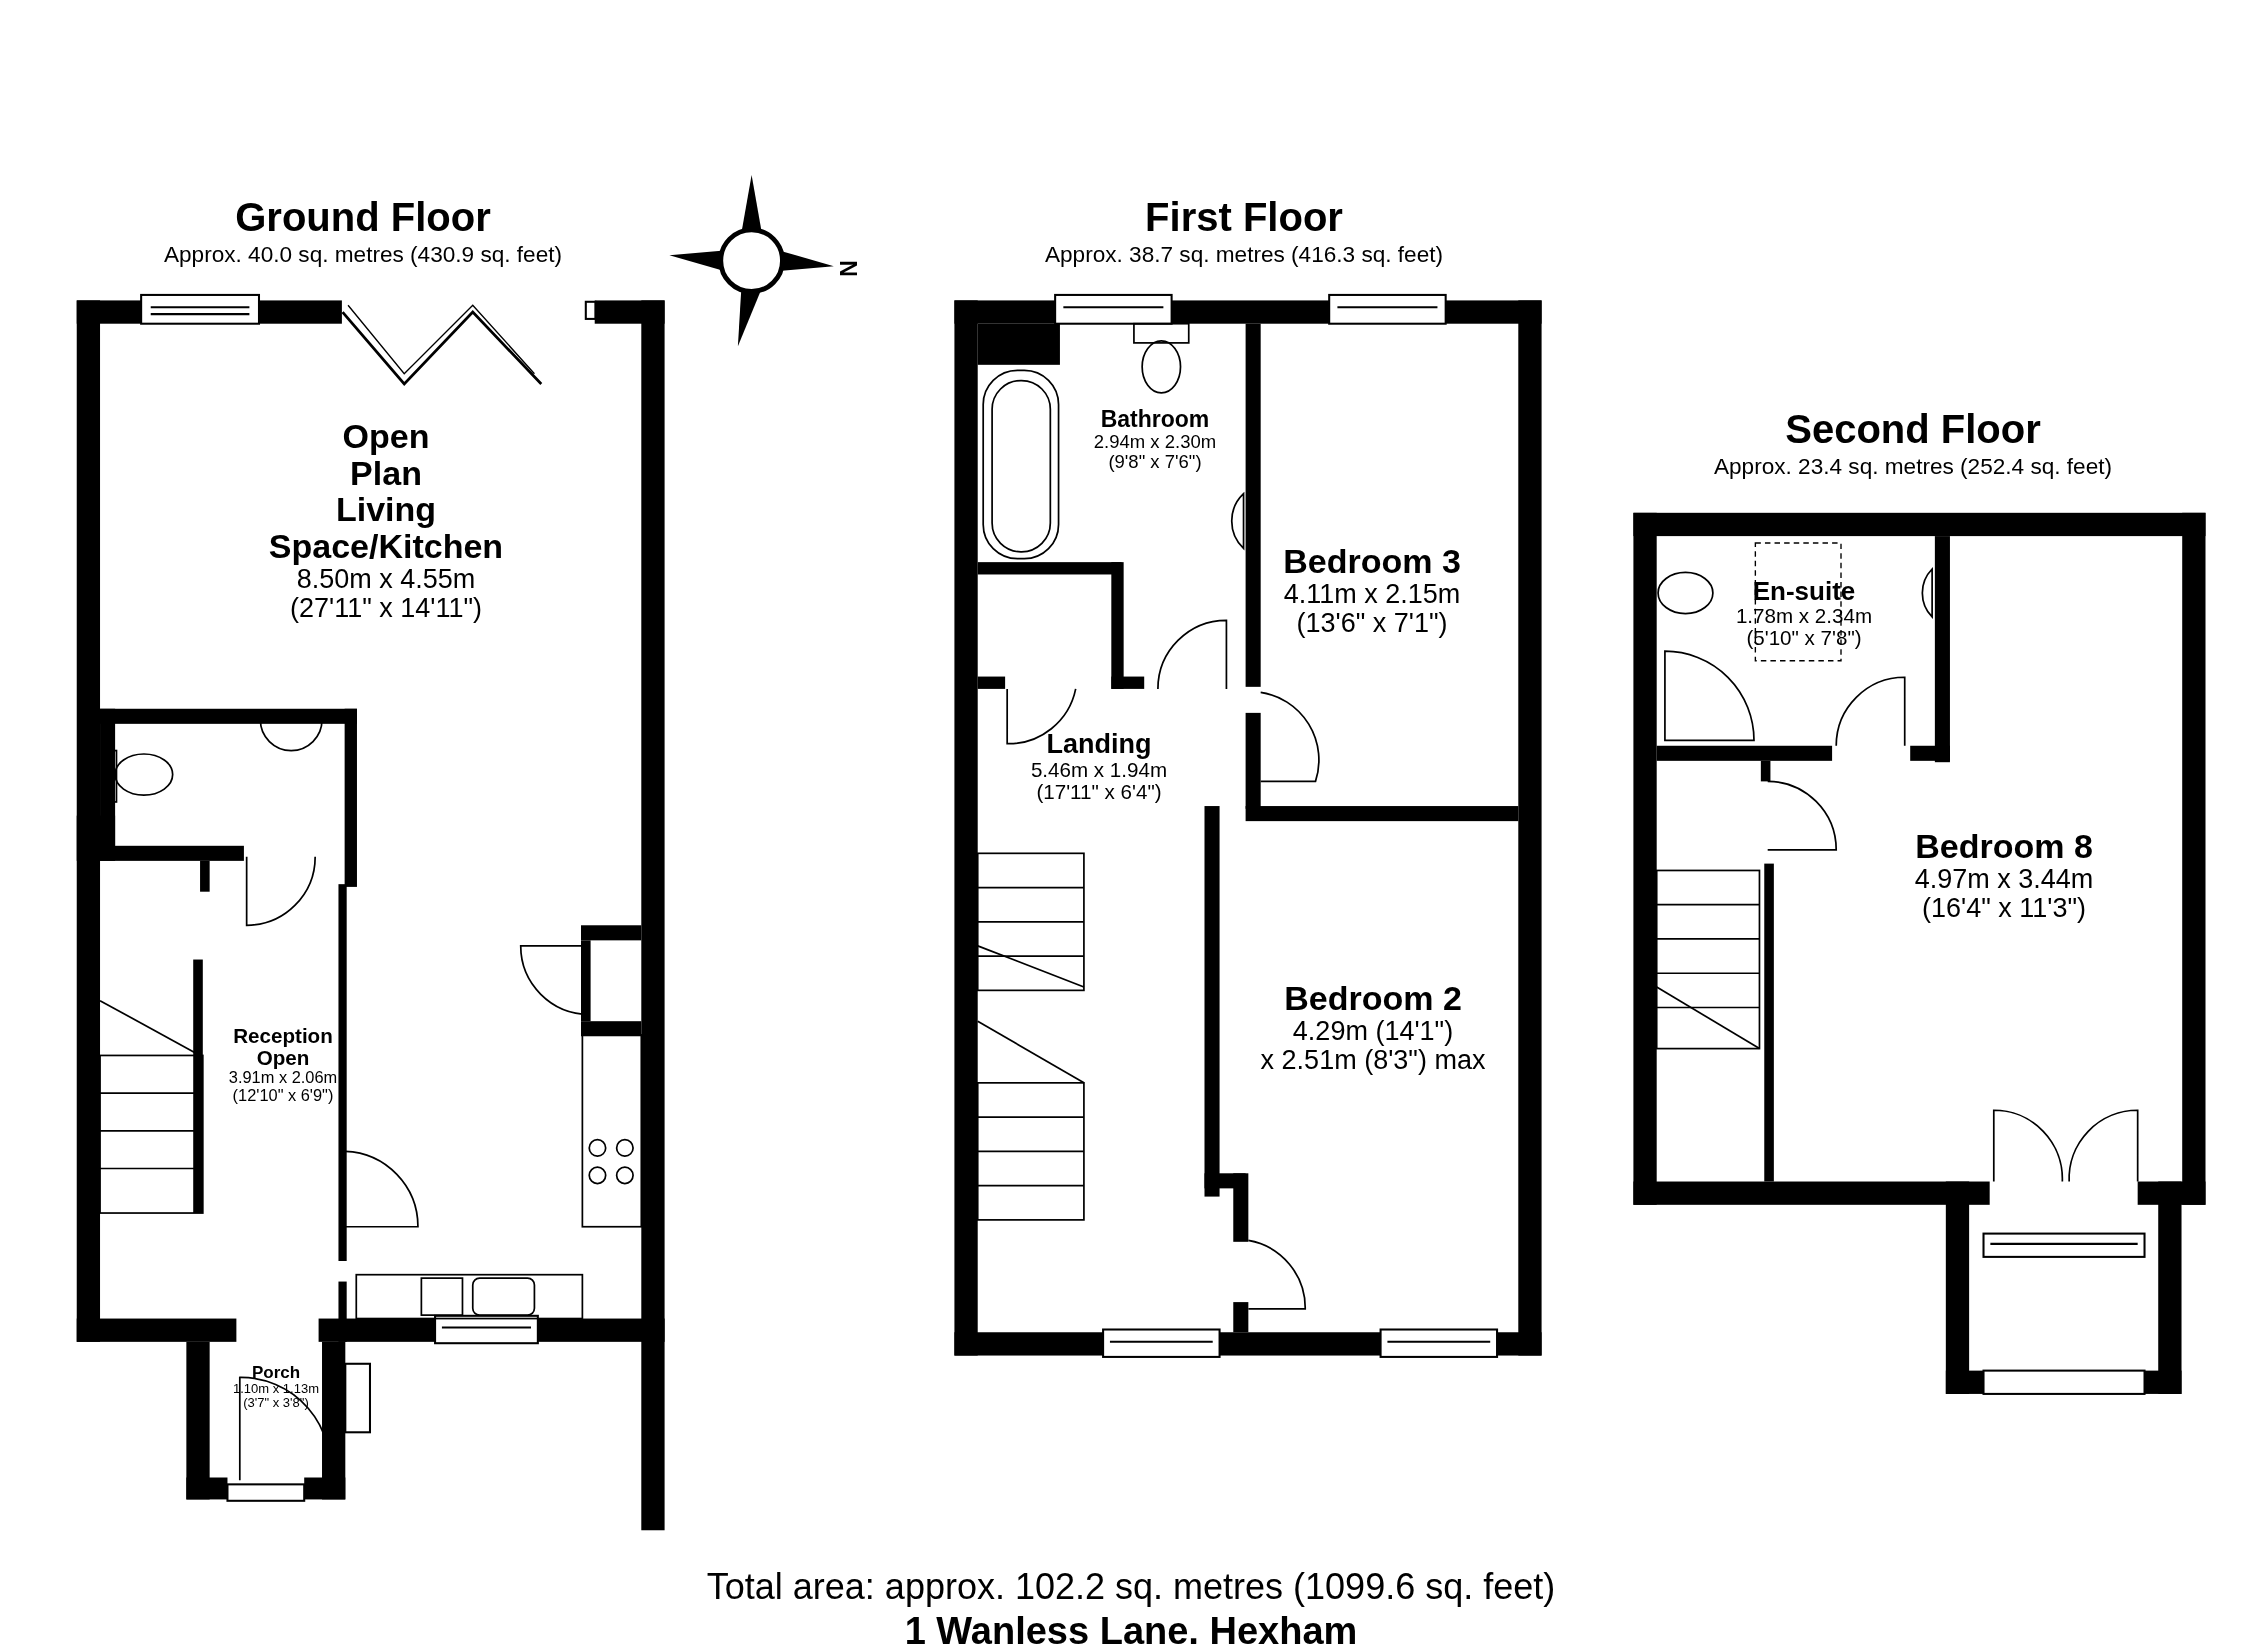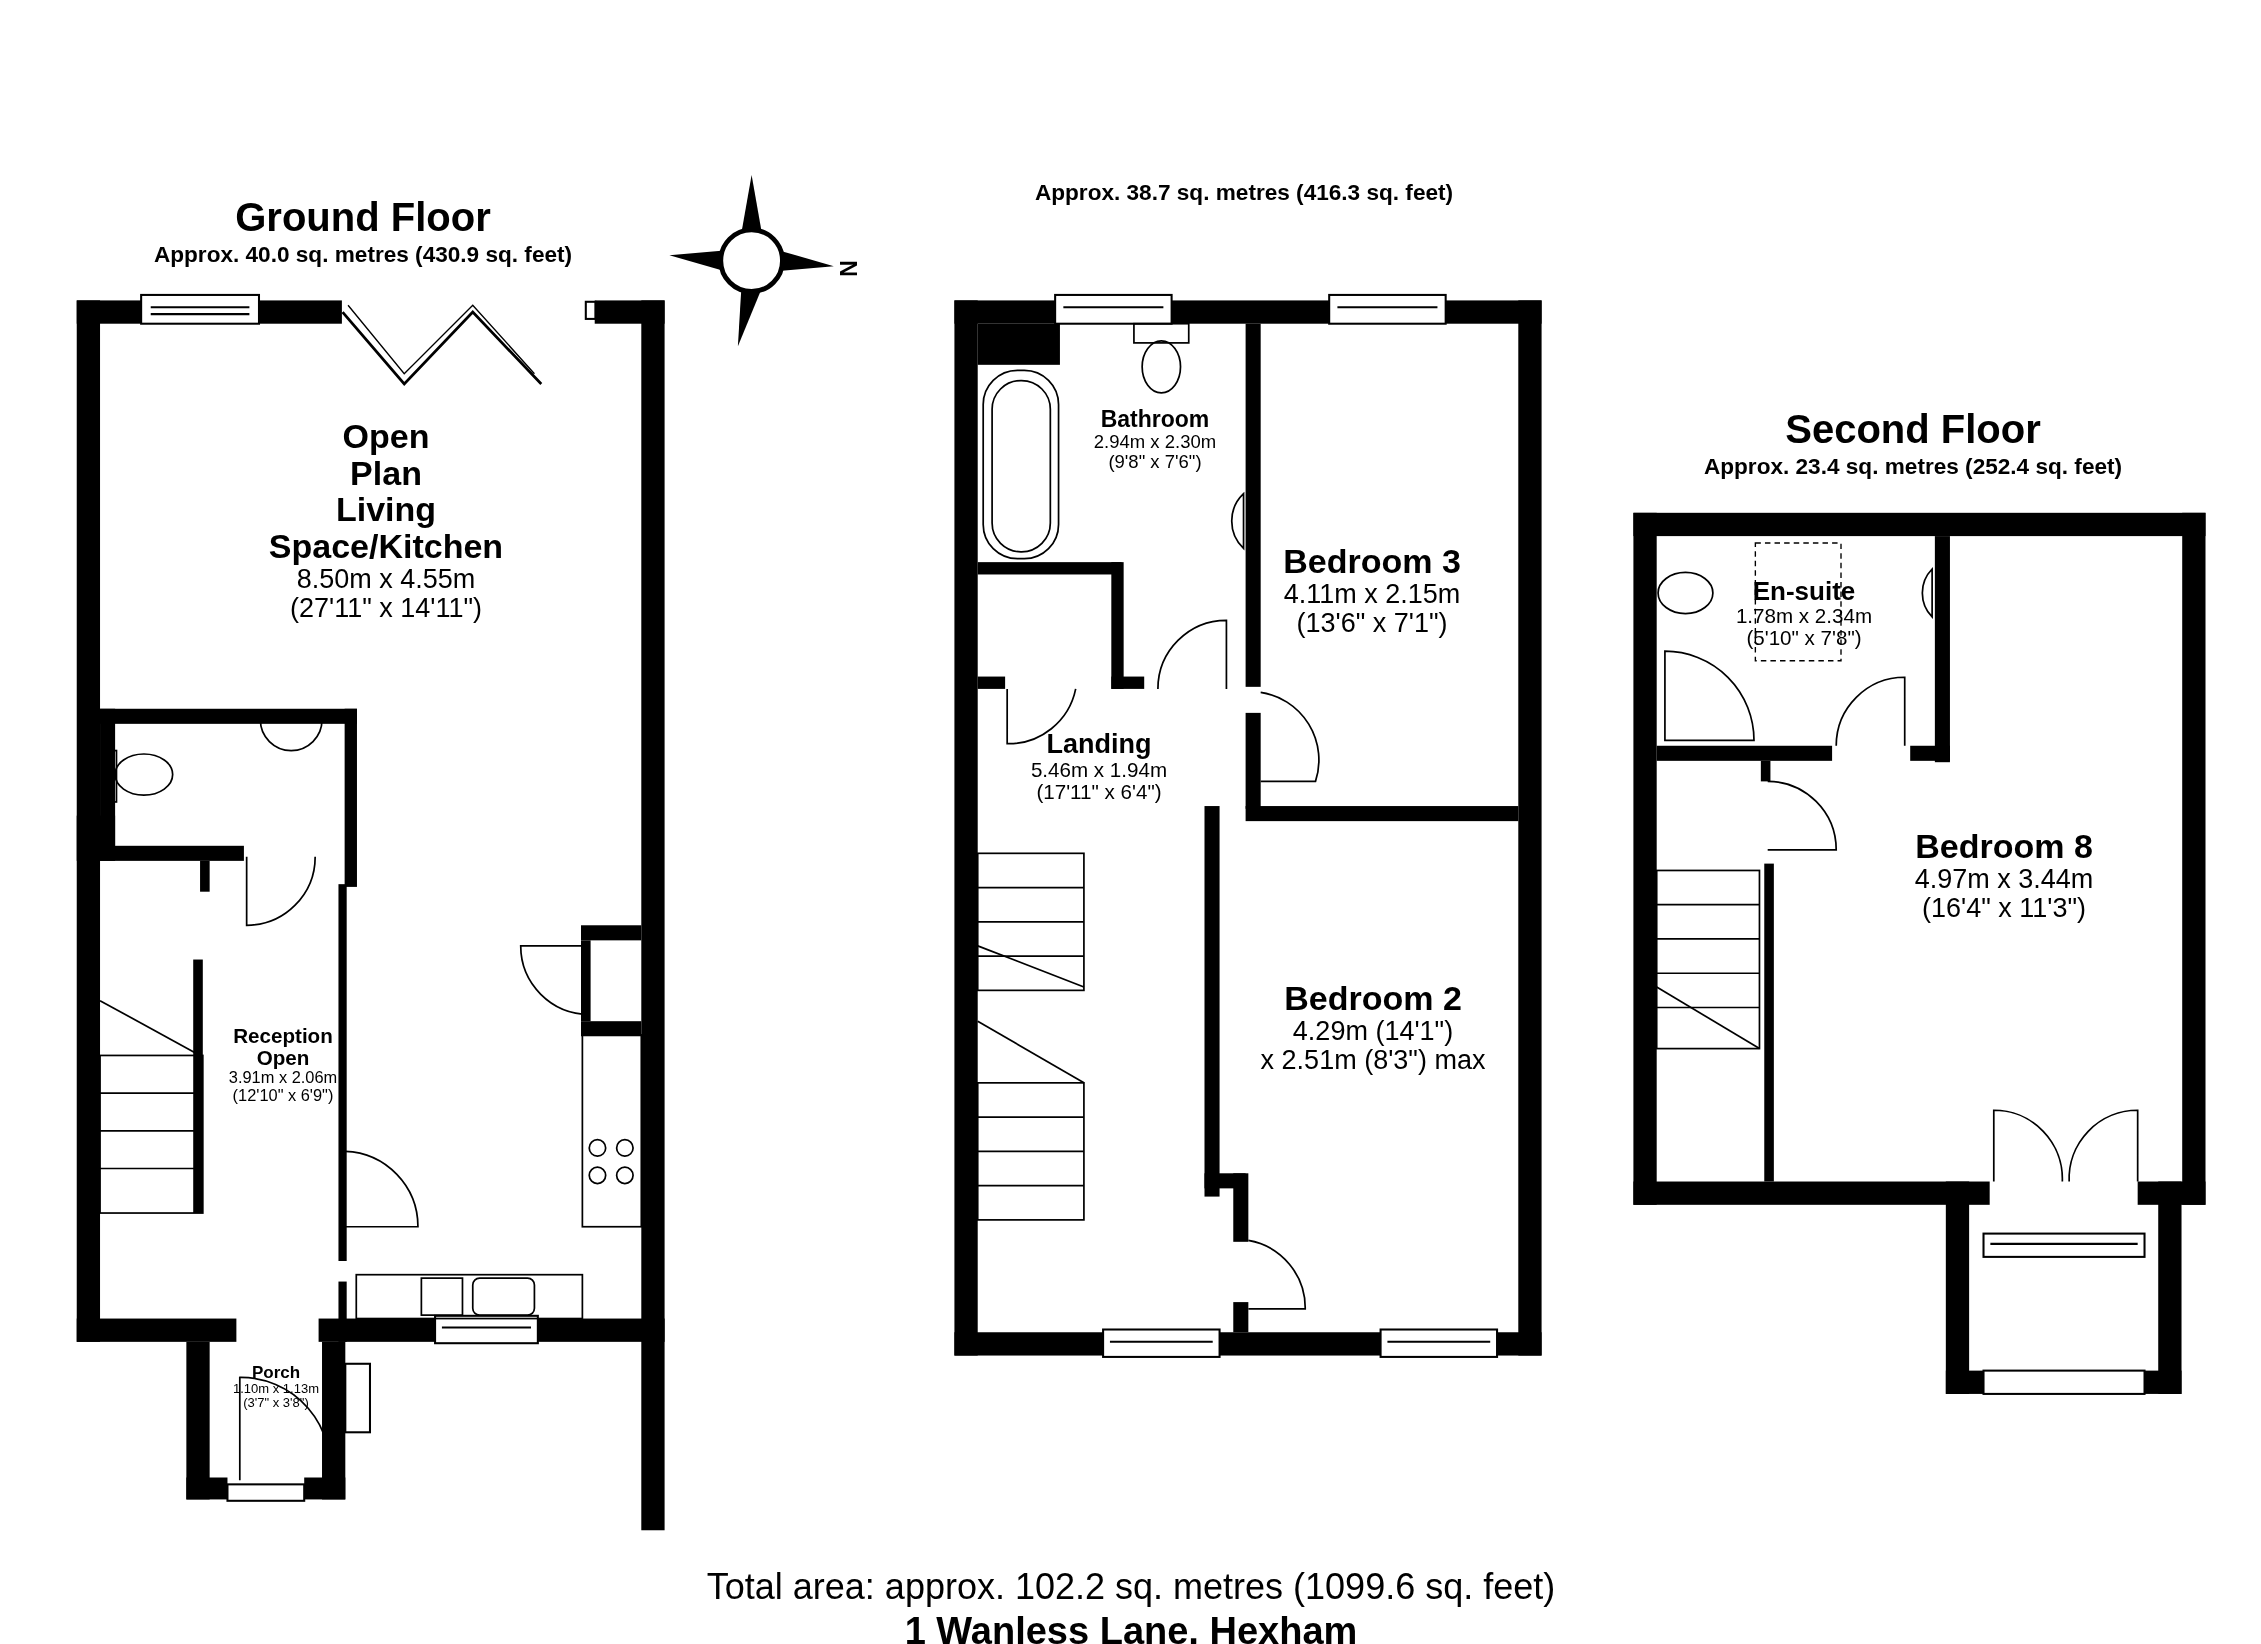--- a/index.html
+++ b/index.html
@@ -1,21 +1,21 @@
 <!DOCTYPE html>
 <html style="font-size:11px"><head>
 <meta charset="utf-8">
 <style>
   html, body { margin: 0; padding: 0; background: #ffffff; }
   body { width: 2261px; height: 1645px; position: relative; overflow: hidden;
          font-family: "Liberation Sans", sans-serif; color: #000; }
   svg.plan { position: absolute; left: 0; top: 0; }
   .lbl { position: absolute; text-align: center; line-height: 1.08; white-space: nowrap; transform: translateX(-50%); }
   .floor-title { font-weight: bold; font-size: 40px; margin-top: 19px; }
-  .floor-area { font-size: 22.6px; margin-top: 4.1px; font-weight: bold; }
+  .floor-area { font-size: 22.6px; margin-top: 4.1px; }
   .room-name { font-weight: bold; }
   .footer-total { position: absolute; left: 1131px; top: 1566px; transform: translateX(-50%); font-size: 36px; white-space: nowrap; }
   .footer-address { position: absolute; left: 1131px; top: 1610px; transform: translateX(-50%); font-size: 38px; font-weight: bold; white-space: nowrap; }
   .north-n { position: absolute; left: 839px; top: 255px; font-weight: bold; font-size: 23px; transform: rotate(90deg); }
 </style>
 </head>
 <body>
 
 <svg class="plan" width="2261" height="1645" viewBox="0 0 3300 2400" xmlns="http://www.w3.org/2000/svg">
   <g fill="#000" stroke="none">
@@ -218,20 +218,21 @@
     <polygon points="-20,125 -15,40 15,40" fill="#000"></polygon>
     <circle cx="0" cy="0" r="45" fill="#fff" stroke="#000" stroke-width="7"></circle>
   </g>
 </svg>
 
 <div class="lbl" style="left:363px; top:177px;">
   <div class="floor-title">Ground Floor</div>
   <div class="floor-area">Approx. 40.0 sq. metres (430.9 sq. feet)</div>
 </div>
 <div class="lbl" style="left:1244px; top:177px;">
+  <div class="floor-title">First Floor</div>
   <div class="floor-area">Approx. 38.7 sq. metres (416.3 sq. feet)</div>
 </div>
 <div class="lbl" style="left:1913px; top:389px;">
   <div class="floor-title">Second Floor</div>
   <div class="floor-area">Approx. 23.4 sq. metres (252.4 sq. feet)</div>
 </div>
 
 <div class="north-n">N</div>
 
 <div class="lbl" style="left:386px; top:418px; font-size:34px;">

